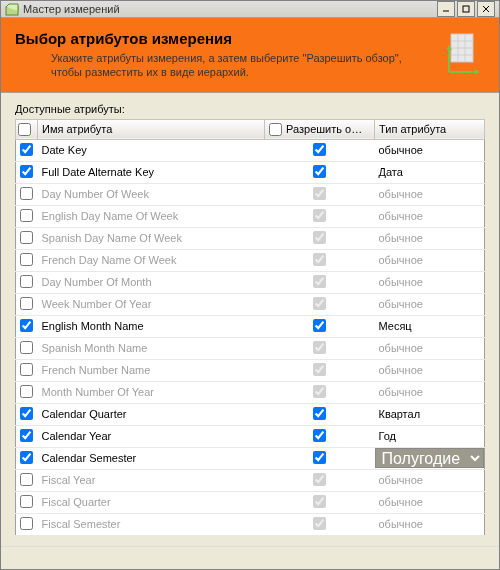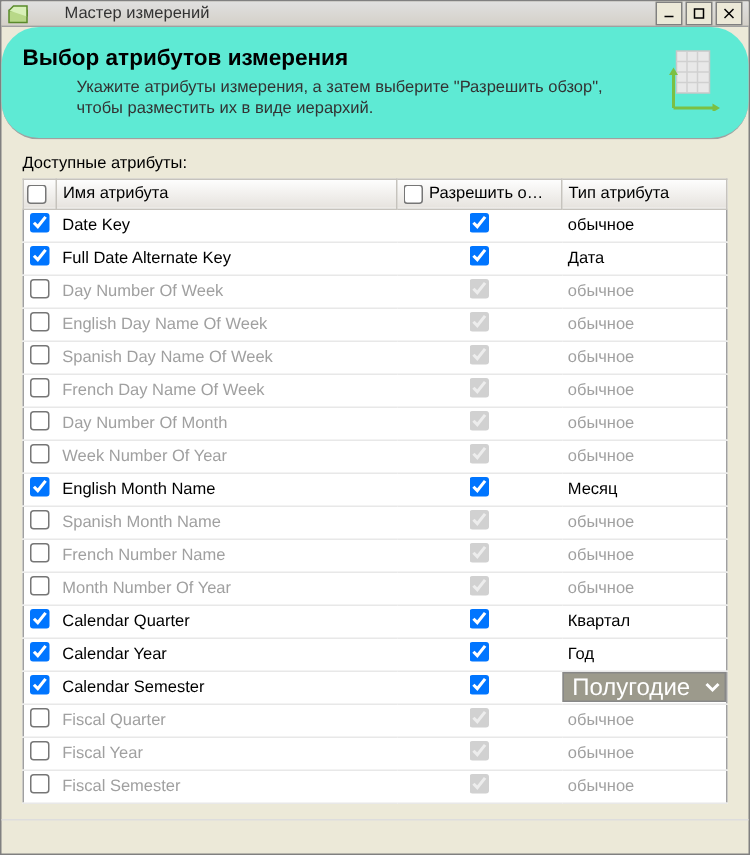--- a/index.html
+++ b/index.html
@@ -1,24 +1,24 @@
 <!DOCTYPE html>
 <html><head>
 <meta charset="utf-8">
 <style>
 * { box-sizing: border-box; margin: 0; padding: 0; }
 body { font-family: Tahoma, Arial, sans-serif; font-size: 11px; background: #ece9d8; width: 500px; height: 570px; overflow: hidden; }
 .window { width: 500px; height: 570px; border: 1px solid #808080; background: #ece9d8; display: flex; flex-direction: column; }
 .titlebar { background: linear-gradient(#e0e0e0,#d4d0c8); height: 22px; display: flex; align-items: center; padding: 0 4px; border-bottom: 1px solid #a0a0a0; }
 .titlebar-icon { width: 14px; height: 14px; margin-right: 4px; }
 .titlebar-icon svg { display: block; }
-.titlebar-title { flex: 1; color: #333; margin-left: 20px; }
+.titlebar-title { flex: 1; color: #333; }
 .titlebar-buttons { display: flex; gap: 2px; }
 .titlebar-btn { width: 18px; height: 16px; border: 1px solid #808080; background: #ece9d8; display: flex; align-items: center; justify-content: center; font-size: 9px; cursor: pointer; }
-.header { background: #5eead4; display: flex; padding: 12px 14px; border-bottom: 1px solid #a0a0a0; border-radius: 25px; }
+.header { background: #f97316; display: flex; padding: 12px 14px; border-bottom: 1px solid #a0a0a0; }
 .header-text { flex: 1; }
 .header h1 { font-size: 15px; font-weight: bold; margin-bottom: 4px; }
 .header p { font-size: 11px; color: #333; line-height: 1.3; max-width: 380px; margin-left: 36px; }
 .header-icon { width: 40px; }
 .header-icon svg { display: block; }
 .content { padding: 10px 14px; flex: 1; }
 .avail-label { margin-bottom: 4px; display: block; }
 .grid { border: 1px solid #a0a0a0; background: #fff; width: 100%; border-collapse: collapse; }
 .grid th { background: linear-gradient(#fefefe,#e6e3de); border: 1px solid #c6c3bd; font-weight: normal; text-align: left; padding: 3px 4px; height: 20px; margin-top: 17px; }
 .grid td { border-bottom: 1px solid #e8e8e8; padding: 0 4px; height: 22px; vertical-align: middle; }
@@ -192,27 +192,27 @@
             <td>Год</td>
           </tr>
           <tr>
             <td class="col-check"><input type="checkbox" class="chk" checked="" style=""></td>
             <td>Calendar Semester</td>
             <td class="col-browse-cell"><input type="checkbox" class="chk" checked="" style=""></td>
             <td class="type-cell"><select class="type-select"><option>Полугодие</option></select></td>
           </tr>
           <tr class="disabled-row">
             <td class="col-check"><input type="checkbox" class="chk" style=""></td>
+            <td>Fiscal Year</td>
+            <td class="col-browse-cell"><input type="checkbox" class="chk" disabled="" checked="" style=""></td>
+            <td>обычное</td>
+          </tr>
+          <tr class="disabled-row">
+            <td class="col-check"><input type="checkbox" class="chk" style=""></td>
             <td>Fiscal Quarter</td>
-            <td class="col-browse-cell"><input type="checkbox" class="chk" disabled="" checked="" style=""></td>
-            <td>обычное</td>
-          </tr>
-          <tr class="disabled-row">
-            <td class="col-check"><input type="checkbox" class="chk" style=""></td>
-            <td>Fiscal Year</td>
             <td class="col-browse-cell"><input type="checkbox" class="chk" disabled="" checked="" style=""></td>
             <td>обычное</td>
           </tr>
           <tr class="disabled-row">
             <td class="col-check"><input type="checkbox" class="chk" style=""></td>
             <td>Fiscal Semester</td>
             <td class="col-browse-cell"><input type="checkbox" class="chk" disabled="" checked="" style=""></td>
             <td>обычное</td>
           </tr>
         </tbody>

